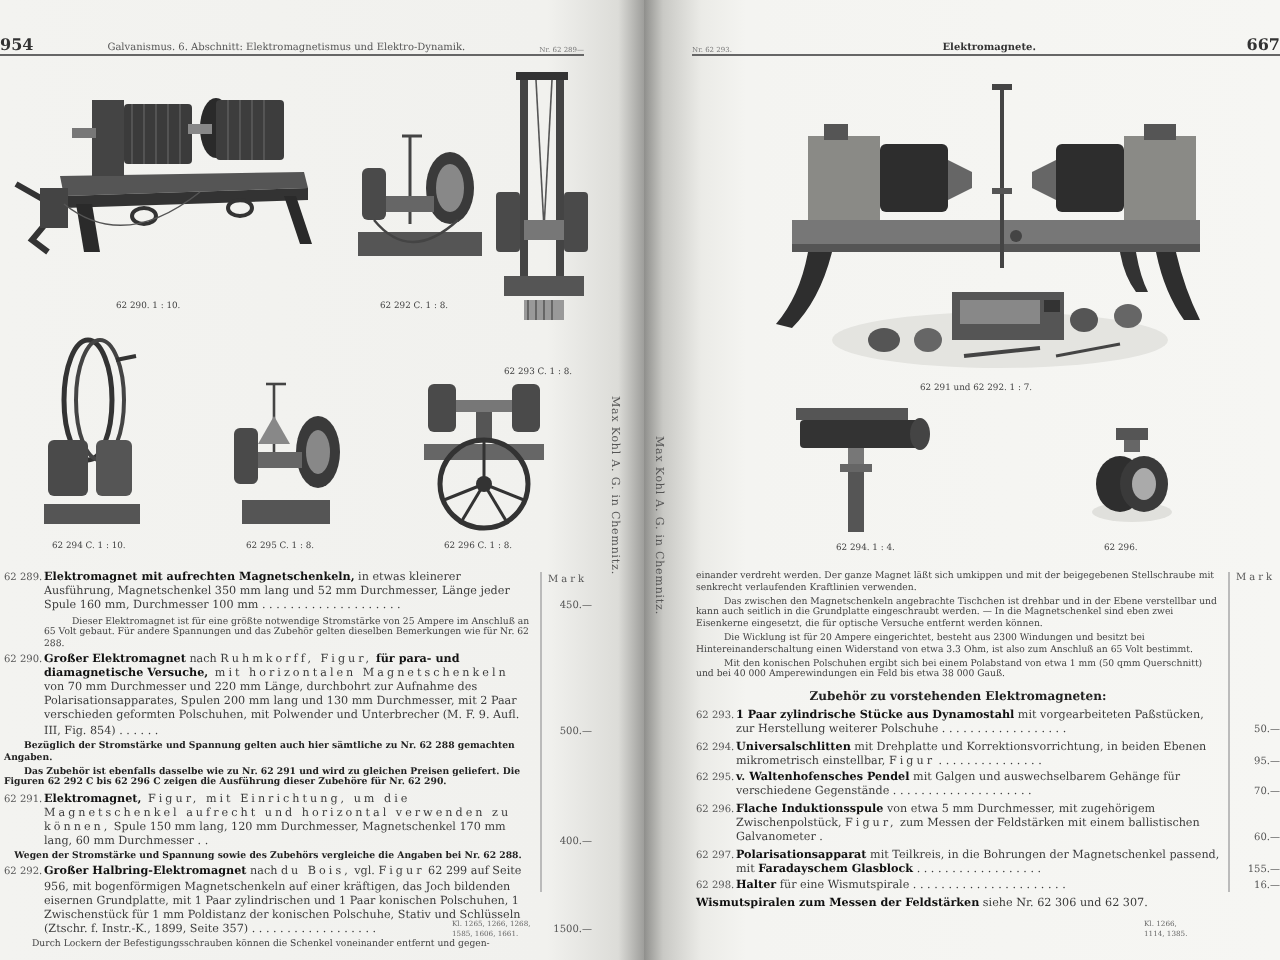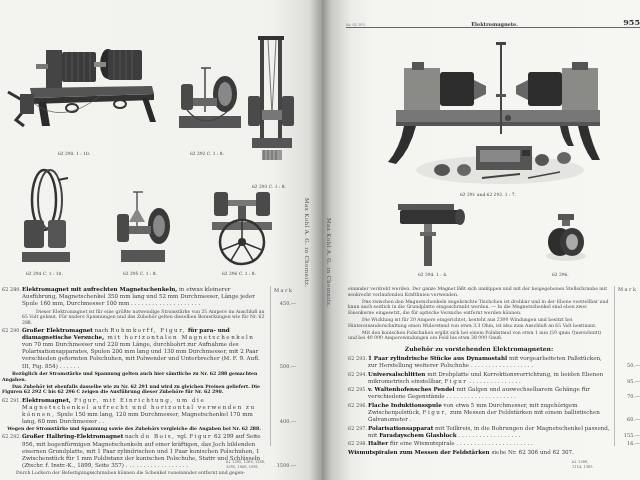--- a/index.html
+++ b/index.html
@@ -37,20 +37,25 @@
   .price-rule { position: absolute; width: 0.6px; background: #bbb; }
   .footer-ref { position: absolute; font-size: 3.6px; color: #666; text-align: left; line-height: 4.5px; }
   .section-head { font-weight: bold; text-align: center; font-size: 6px; color: #222; margin: 4px 0 3px; }
 </style>
 </head>
 <body>
 
 <div class="spread">
 
   <div class="page page-left">
+    <div class="running-head">
+      <span class="pageno">954</span>
+      <span class="head-title">Galvanismus. 6. Abschnitt: Elektromagnetismus und Elektro-Dynamik.</span>
+      <span class="head-ref">Nr. 62 289—</span>
+    </div>
 
     <div class="fig" style="left:2px;top:30px;width:158px;height:100px;">
       <svg viewBox="0 0 158 100">
         <polygon points="28,58 150,56 152,64 30,68" fill="#555"></polygon>
         <polygon points="30,68 152,64 152,70 30,74" fill="#333"></polygon>
         <path d="M36,72 L40,96 L48,96 L44,72 Z" fill="#2a2a2a"></path>
         <path d="M140,68 L148,92 L154,92 L146,68 Z" fill="#2a2a2a"></path>
         <rect x="44" y="20" width="16" height="38" fill="#444"></rect>
         <rect x="60" y="22" width="34" height="30" rx="2" fill="#3b3b3b"></rect>
         <g stroke="#666" stroke-width="0.6">
@@ -199,21 +204,21 @@
     </div>
 
     <div class="footer-ref" style="left:226px;top:460px;white-space:pre;">Kl. 1265, 1266, 1268,
 1585, 1606, 1661.</div>
   </div>
 
   <div class="page page-right">
     <div class="running-head">
       <span class="head-ref">Nr. 62 293.</span>
       <span class="head-title" style="font-weight:bold;color:#333;">Elektromagnete.</span>
-      <span class="pageno">955</span>
+      <span class="pageno">667</span>
     </div>
 
     <div class="side-imprint" style="left:4px;top:218px;">Max Kohl A. G. in Chemnitz.</div>
 
     <div class="fig" style="left:60px;top:38px;width:232px;height:148px;">
       <svg viewBox="0 0 232 148">
         <ellipse cx="118" cy="132" rx="84" ry="14" fill="#e4e4e0"></ellipse>
         <rect x="14" y="72" width="204" height="14" fill="#777"></rect>
         <rect x="14" y="84" width="204" height="4" fill="#555"></rect>
         <path d="M22,88 Q18,110 6,124 L14,126 Q28,112 34,88 Z" fill="#2e2e2e"></path>

